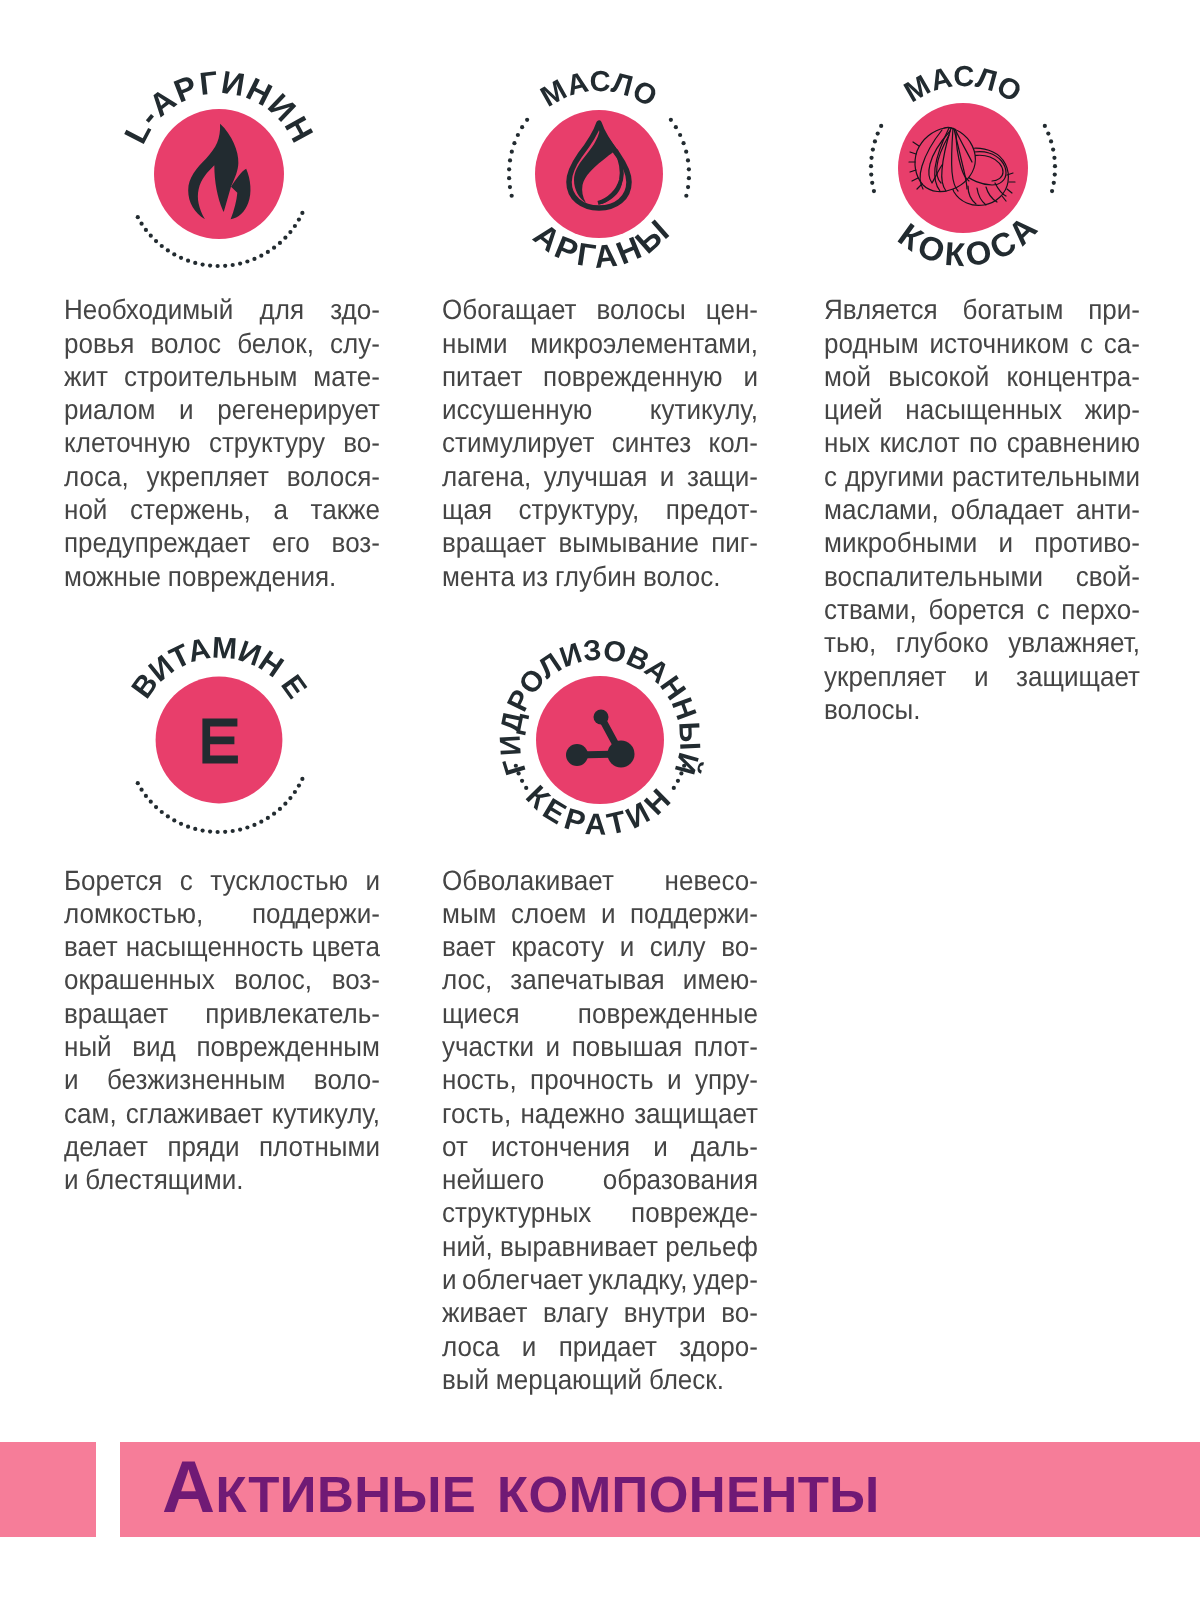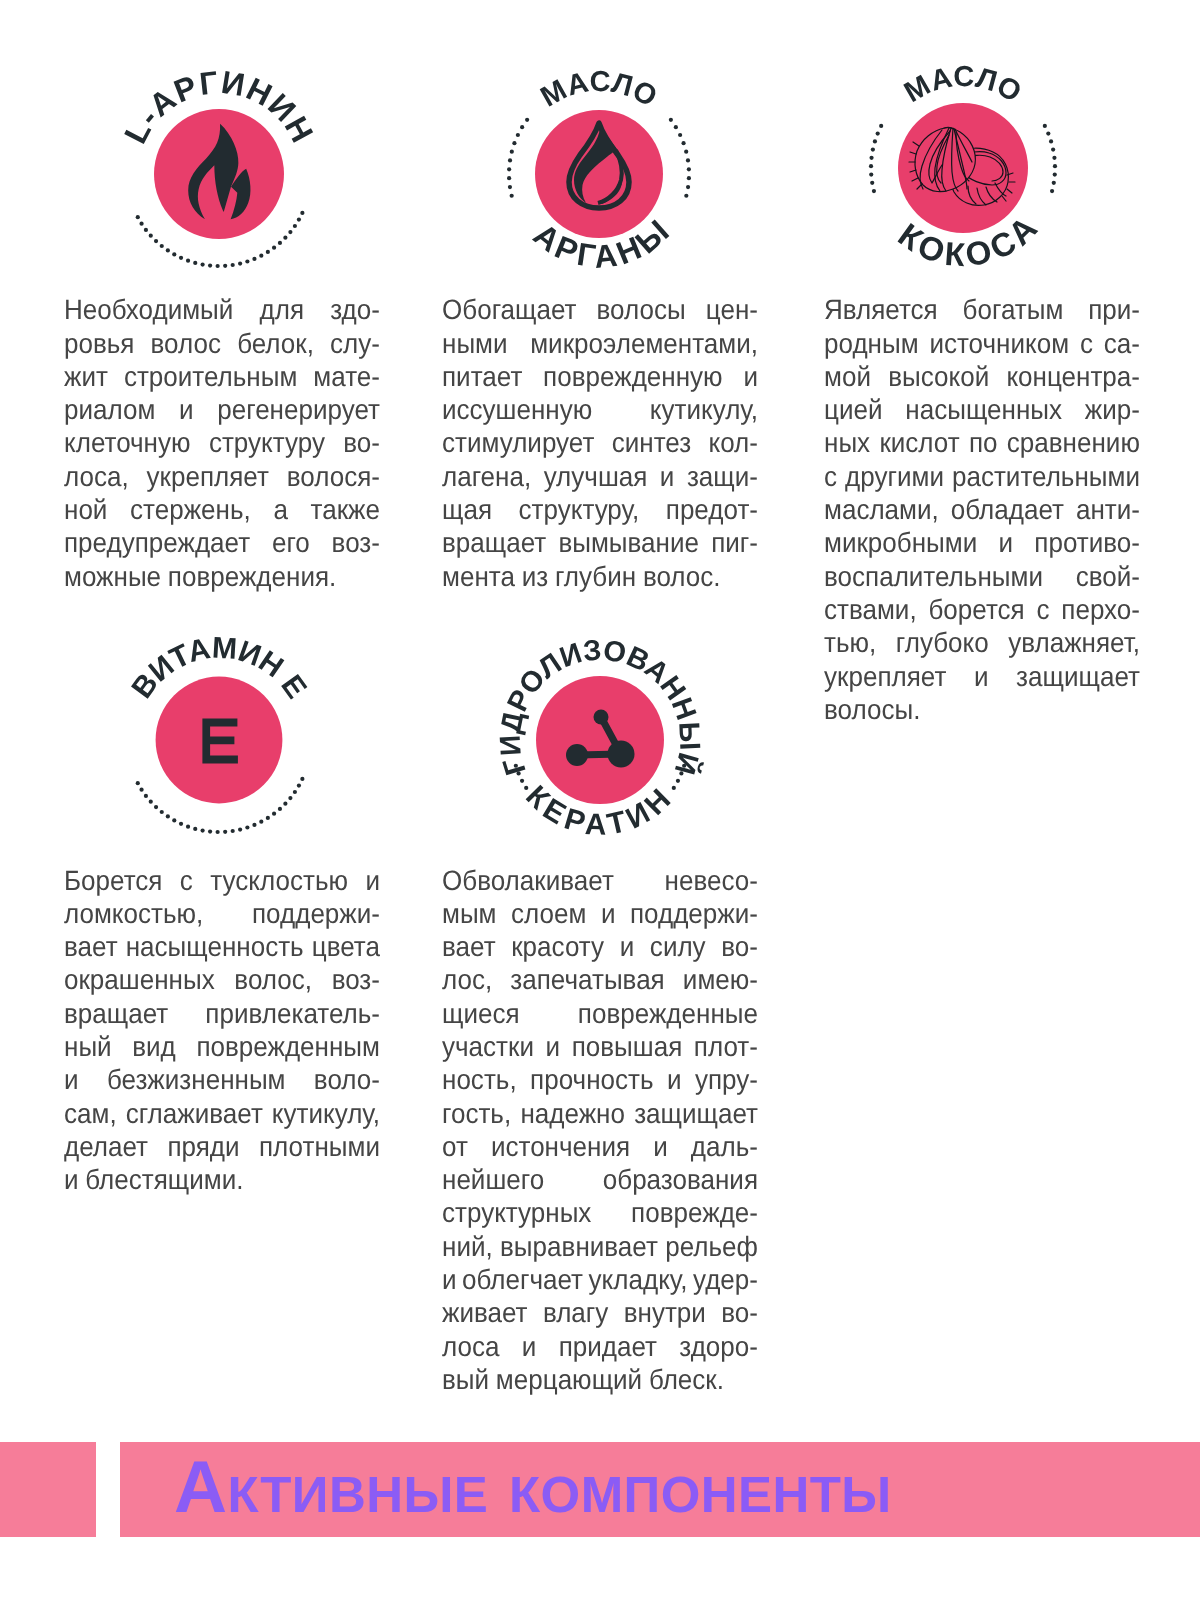--- a/index.html
+++ b/index.html
@@ -8,21 +8,21 @@
   .page{position:absolute;left:0;top:0;width:1200px;height:1600px;background:#fff;}
   .badge{position:absolute;transform:translateZ(0);}
   .badge-svg{display:block;overflow:visible;}
   .arc-text{font-family:"Liberation Sans",sans-serif;font-weight:bold;fill:#222B30;}
   .col{position:absolute;transform-origin:0 0;}
   .desc-line{font-size:28px;line-height:33.3px;color:#454545;
              display:flex;justify-content:space-between;white-space:pre;}
   .desc-line.last{justify-content:flex-start;}
   .desc-line.last .w + .w{margin-left:0.26em;}
   .banner{position:absolute;background:#F67D99;}
-  .banner-title{position:absolute;color:#8b5cf6;font-weight:bold;white-space:nowrap;will-change:transform;transform:translateZ(0);opacity:0.999;margin-left:12px;}
+  .banner-title{position:absolute;color:#701a75;font-weight:bold;white-space:nowrap;will-change:transform;transform:translateZ(0);opacity:0.999;}
 </style>
 </head>
 <body>
 
 <div class="page">
 <div class="badge" style="left:69px;top:24px;">
       <svg class="badge-svg" width="300" height="300" viewBox="-150 -150 300 300">
         <g fill="#222B30">
           <circle cx="83.38" cy="38.88" r="2.1"></circle>
           <circle cx="79.91" cy="45.59" r="2.1"></circle>

